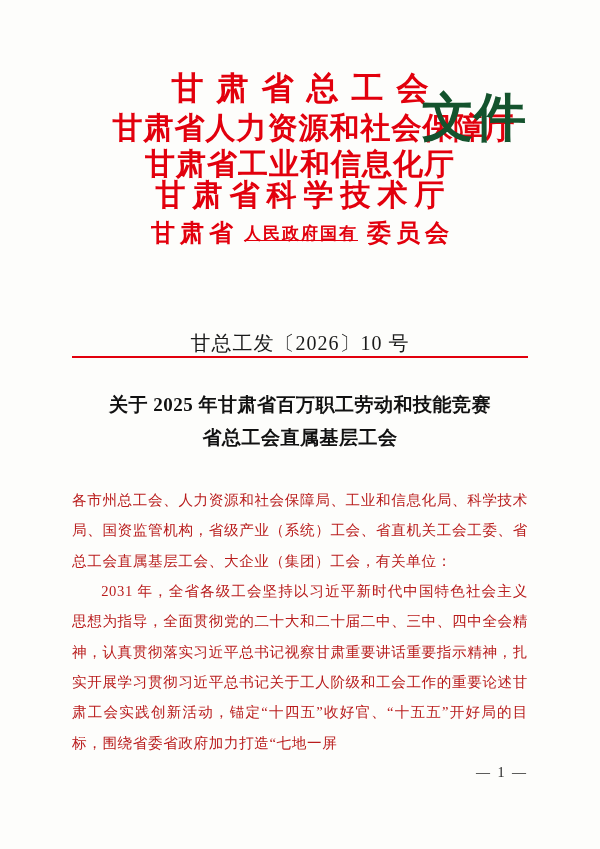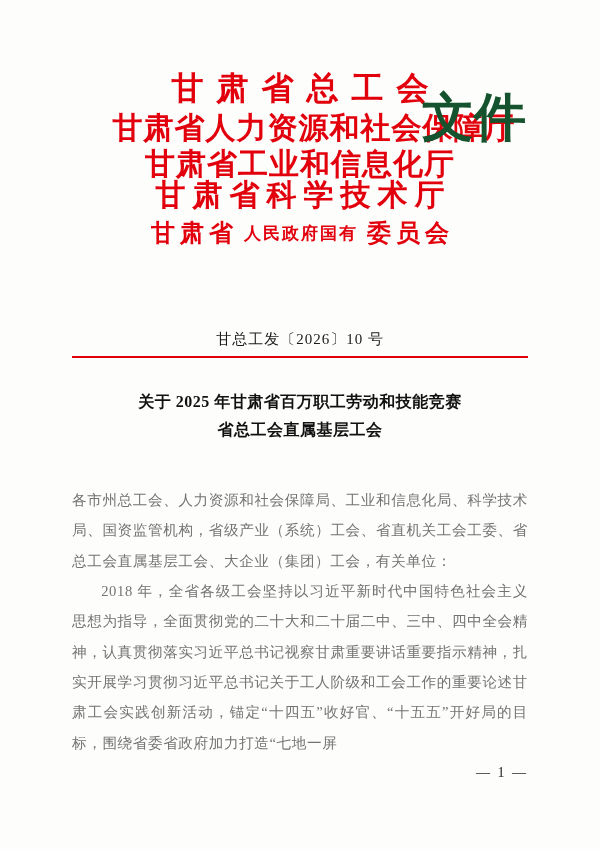--- a/index.html
+++ b/index.html
@@ -90,71 +90,72 @@
     letter-spacing: 5px;
     text-indent: 5px;
     color: #e2000d;
   }
   .lh5-stack {
     display: inline-flex;
     flex-direction: row;
     justify-content: center;
     line-height: 1.05;
     margin: 0 2px;
+    text-decoration: underline;
   }
   .lh5-small {
     font-size: 17px;
     font-weight: bold;
     letter-spacing: 2px;
     text-indent: 2px;
     color: #e2000d;
   }
 
   
   .docnum {
     position: absolute;
     left: 0;
     top: 330px;
     width: 600px;
     text-align: center;
-    font-size: 15px;
+    font-size: 20px;
     color: #1a1a1a;
     letter-spacing: 1px;
   }
   .red-rule {
     position: absolute;
     left: 72px;
     top: 356px;
     width: 456px;
     height: 2px;
     background: #e2000d;
   }
 
   
   .title {
     position: absolute;
     left: 72px;
     top: 388px;
     width: 456px;
     text-align: center;
-    font-size: 16px;
+    font-size: 19px;
     font-weight: bold;
     color: #111;
     line-height: 1.75;
     letter-spacing: 0.5px;
   }
 
   
   .body-text {
     position: absolute;
     left: 72px;
     top: 485px;
     width: 456px;
     font-size: 14.6px;
-    color: #737373;
+    color: #b91c1c;
     line-height: 2.08;
     text-align: justify;
     letter-spacing: 0.6px;
   }
   .body-text p {
     margin: 0;
   }
   .body-text p.indent {
     text-indent: 2em;
   }
@@ -195,18 +196,18 @@
   <div class="docnum">甘总工发〔2026〕10 号</div>
   <div class="red-rule"></div>
 
   <div class="title">
     <div>关于 2025 年甘肃省百万职工劳动和技能竞赛</div>
     <div>省总工会直属基层工会</div>
   </div>
 
   <div class="body-text">
     <p>各市州总工会、人力资源和社会保障局、工业和信息化局、科学技术局、国资监管机构，省级产业（系统）工会、省直机关工会工委、省总工会直属基层工会、大企业（集团）工会，有关单位：</p>
-    <p class="indent">2018 年，全省各级工会坚持以习近平新时代中国特色社会主义思想为指导，全面贯彻党的二十大和二十届二中、三中、四中全会精神，认真贯彻落实习近平总书记视察甘肃重要讲话重要指示精神，扎实开展学习贯彻习近平总书记关于工人阶级和工会工作的重要论述甘肃工会实践创新活动，锚定“十四五”收好官、“十五五”开好局的目标，围绕省委省政府加力打造“七地一屏</p>
+    <p class="indent">2031 年，全省各级工会坚持以习近平新时代中国特色社会主义思想为指导，全面贯彻党的二十大和二十届二中、三中、四中全会精神，认真贯彻落实习近平总书记视察甘肃重要讲话重要指示精神，扎实开展学习贯彻习近平总书记关于工人阶级和工会工作的重要论述甘肃工会实践创新活动，锚定“十四五”收好官、“十五五”开好局的目标，围绕省委省政府加力打造“七地一屏</p>
   </div>
 
   <div class="page-number">— 1 —</div>
 
 </div>
 
 </body></html>

